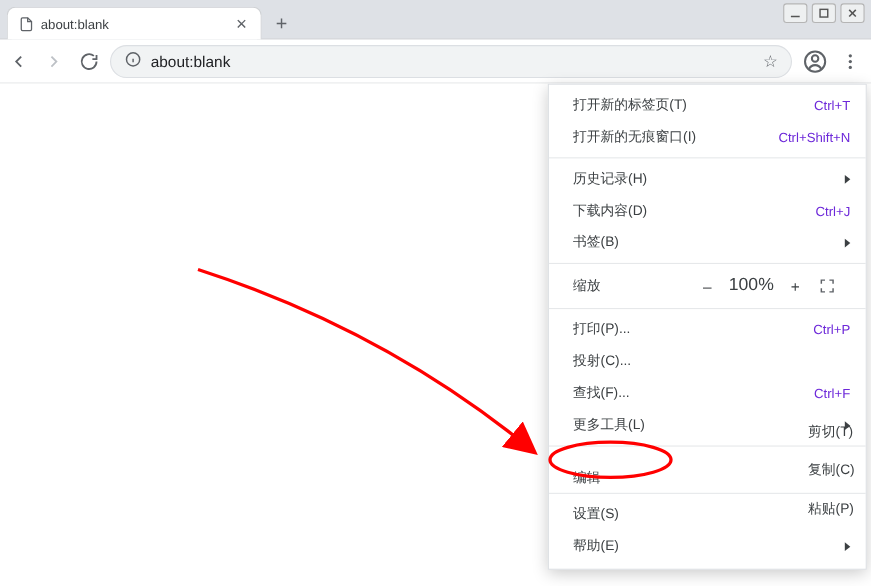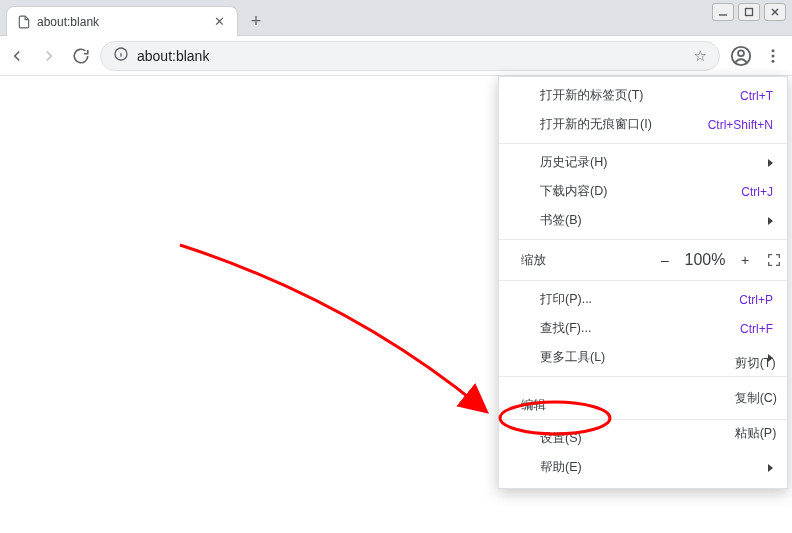--- a/index.html
+++ b/index.html
@@ -117,37 +117,37 @@
     .menu-row {
       height: 29px;
       display: flex;
       align-items: center;
       padding-left: 22px;
       padding-right: 14px;
       color: #3c4043;
       font-size: 12.5px;
       position: relative;
     }
-    .menu-row .label { flex: 1; margin-left: 19px; }
+    .menu-row .label { flex: 1; }
     .menu-row .shortcut { color: #6d28d9; font-size: 12px; }
     .menu-row .chev {
       width: 0; height: 0;
       border-top: 4px solid transparent;
       border-bottom: 4px solid transparent;
       border-left: 5px solid #3c4043;
       margin-left: auto;
     }
     .menu-sep {
       height: 1px; background: #e6e8ea;
       margin: 4px 0;
     }
     .zoom-row {
       height: 32px;
       display: flex; align-items: center;
-      padding-left: 22px; padding-right: 2px;
+      padding-left: 22px; padding-right: 24px;
       gap: 8px;
     }
     .zoom-row .lab { flex: 0 0 auto; color:#3c4043; font-size:12.5px; }
     .zoom-row .spacer { flex:1; }
     .zoom-row .zbtn { width: 20px; text-align: center; font-size: 14px; color:#3c4043; }
     .zoom-row .pct { width: 44px; text-align:center; font-size:16px; }
     .zoom-row .fs {
       width: 22px; height: 18px; display:flex; align-items:center; justify-content:center;
       color:#5f6368;
     }
@@ -284,20 +284,23 @@
           <path d="M4 9V4h5M20 9V4h-5M4 15v5h5M20 15v5h-5"></path>
         </svg>
     </span>
   </div>
   <div class="menu-sep"></div>
   <div class="menu-row">
     <span class="label">打印(P)...</span>
     <span class="shortcut">Ctrl+P</span>
   </div>
   <div class="menu-row">
+    <span class="label">投射(C)...</span>
+  </div>
+  <div class="menu-row">
     <span class="label">查找(F)...</span>
     <span class="shortcut">Ctrl+F</span>
   </div>
   <div class="menu-row">
     <span class="label">更多工具(L)</span>
     <span class="chev"></span>
   </div>
   <div class="menu-sep"></div>
   <div class="edit-row">
     <span class="lab">编辑</span>

